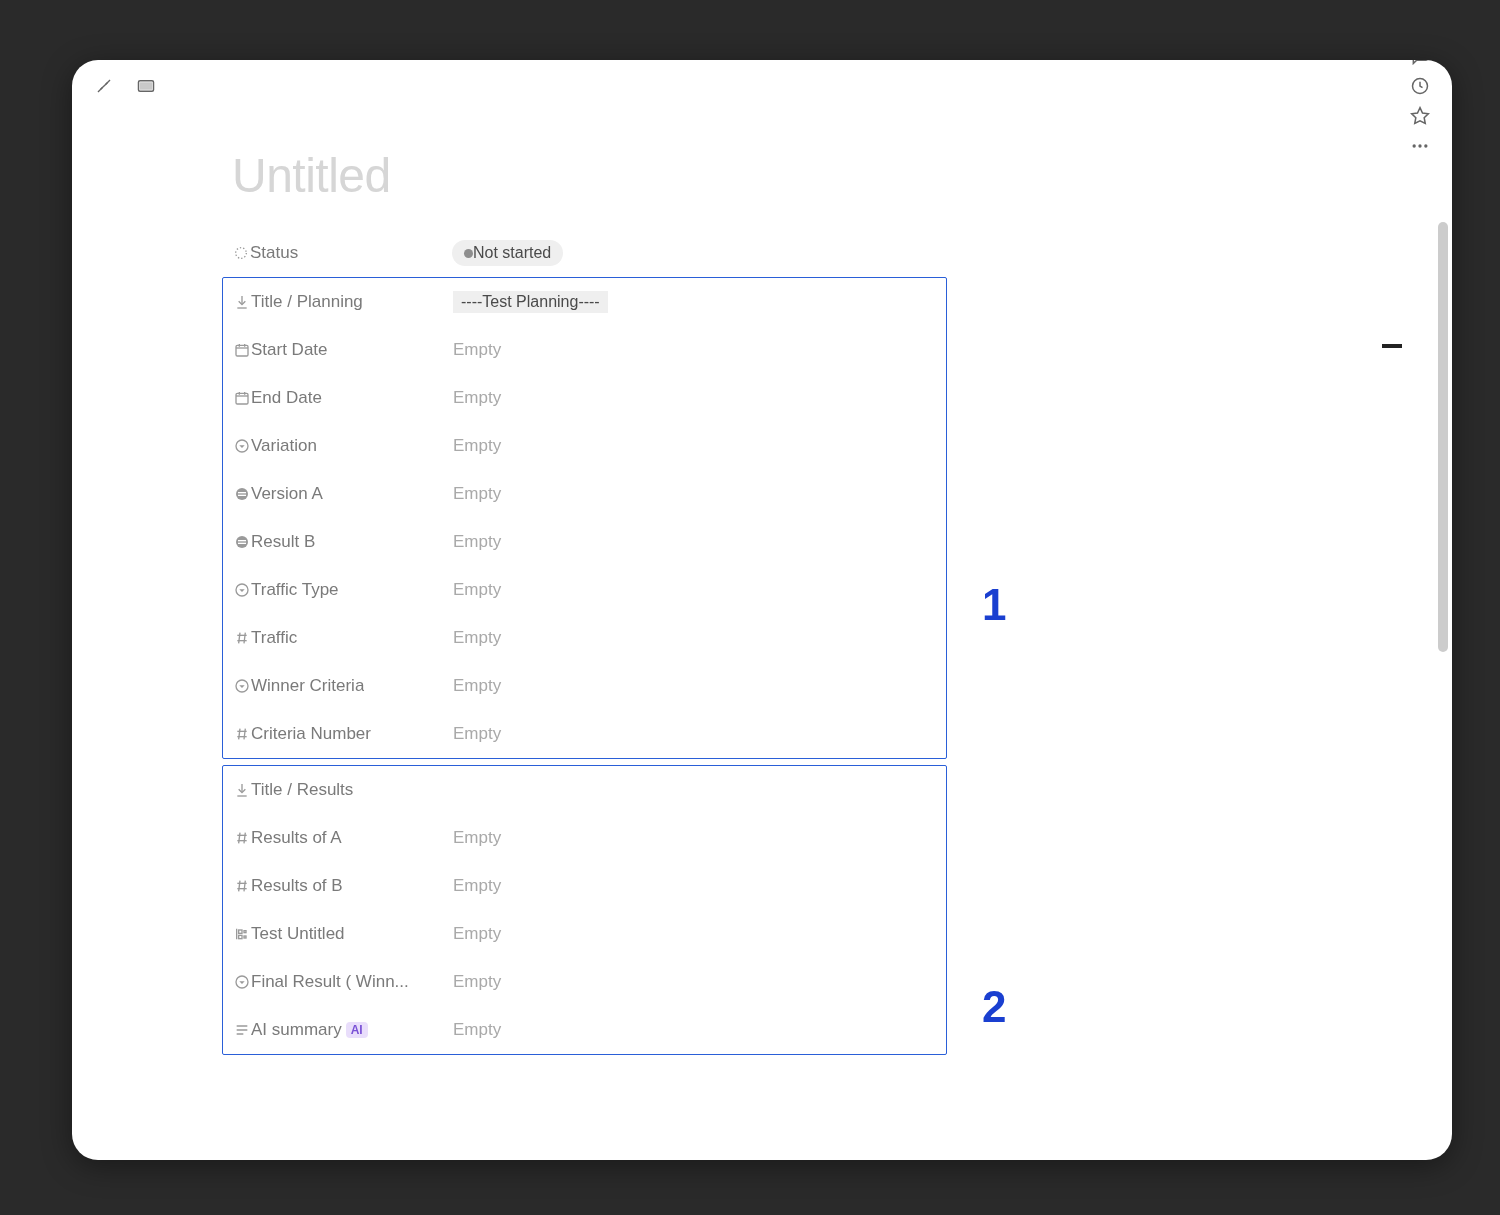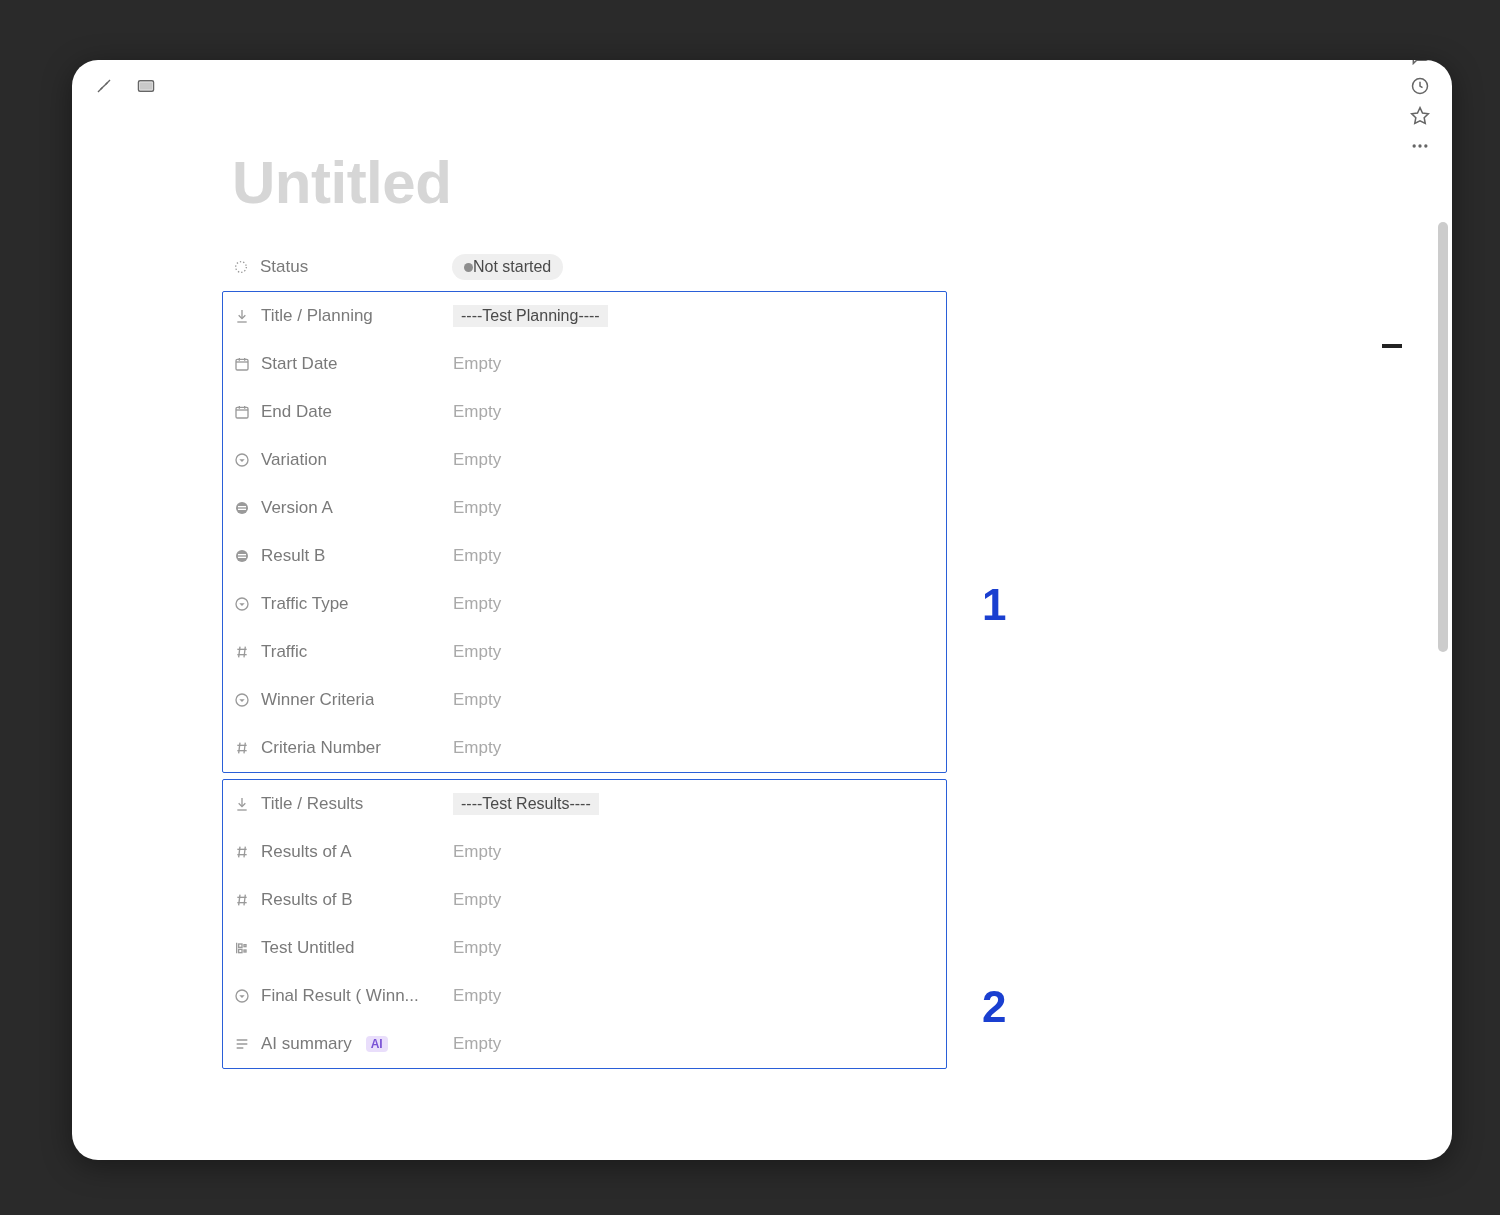--- a/index.html
+++ b/index.html
@@ -43,38 +43,37 @@
     position: absolute;
     top: 52px; left: 0; right: 0; bottom: 0;
     overflow: hidden;
   }
   .page {
     margin-left: 150px;
     width: 725px;
     padding-top: 36px;
   }
   .page-title {
-    font-size: 60px;
-    font-weight: 700;
+    font-size: 48px;
+    font-weight: 400;
     color: #d6d6d6;
     margin-left: 10px;
     margin-bottom: 26px;
     letter-spacing: -0.5px;
   }
   .prop-row {
     display: flex;
     align-items: center;
     height: 48px;
     padding-left: 10px;
     font-size: 17px;
   }
   .prop-label {
     display: flex;
     align-items: center;
-    gap: 10px;
     width: 220px;
     color: #7a7a7a;
     cursor: pointer;
     text-align: center;
   }
   .prop-label .picon {
     width: 18px; height: 18px; flex: 0 0 18px;
     display: inline-flex; align-items: center; justify-content: center;
     color: #9a9a9a;
   }
@@ -341,21 +340,20 @@
             <div class="prop-label">
               <span class="picon">
                 <svg width="16" height="16" viewBox="0 0 24 24" fill="none" stroke="currentColor" stroke-width="2">
                   <path d="M12 3v12"></path>
                   <path d="M7 11l5 5 5-5"></path>
                   <path d="M5 21h14"></path>
                 </svg>
               </span>
               <span class="ptext">Title / Results</span>
             </div>
-            <div class="prop-value"><span class="tag-pill">----Test Results----</span></div>
           </div>
           <div class="prop-row">
             <div class="prop-label">
               <span class="picon">
                 <svg width="16" height="16" viewBox="0 0 24 24" fill="none" stroke="currentColor" stroke-width="2">
                   <path d="M5 8h14"></path>
                   <path d="M5 16h14"></path>
                   <path d="M9 4l-2 16"></path>
                   <path d="M17 4l-2 16"></path>
                 </svg>

